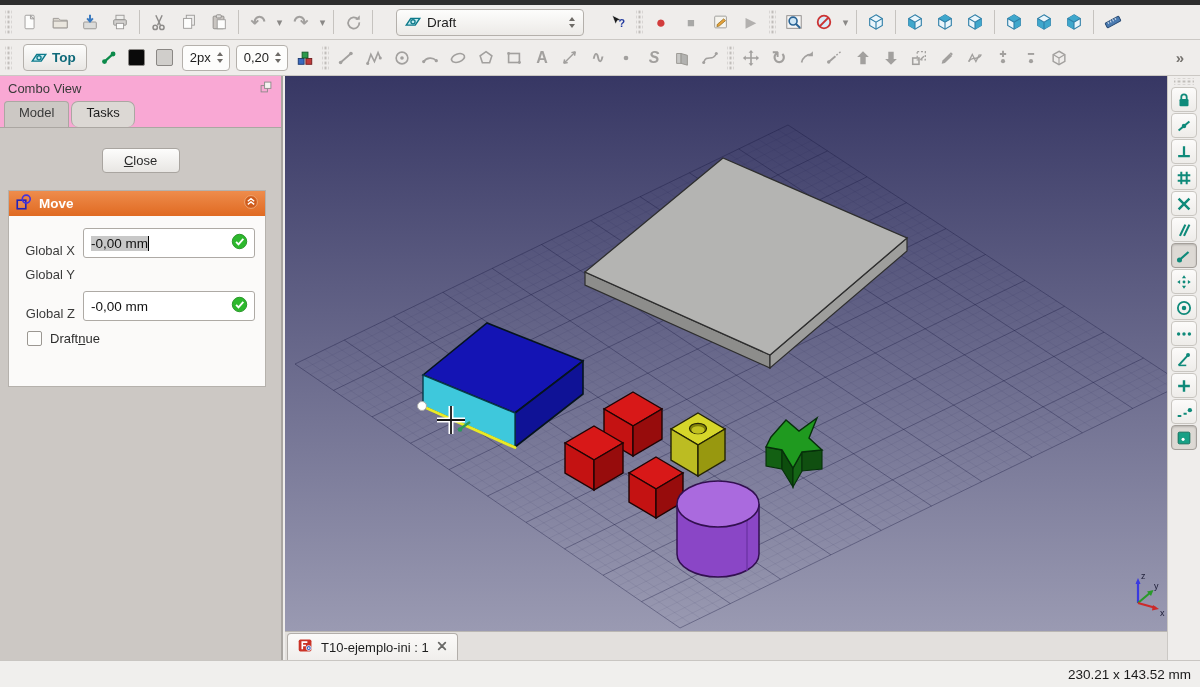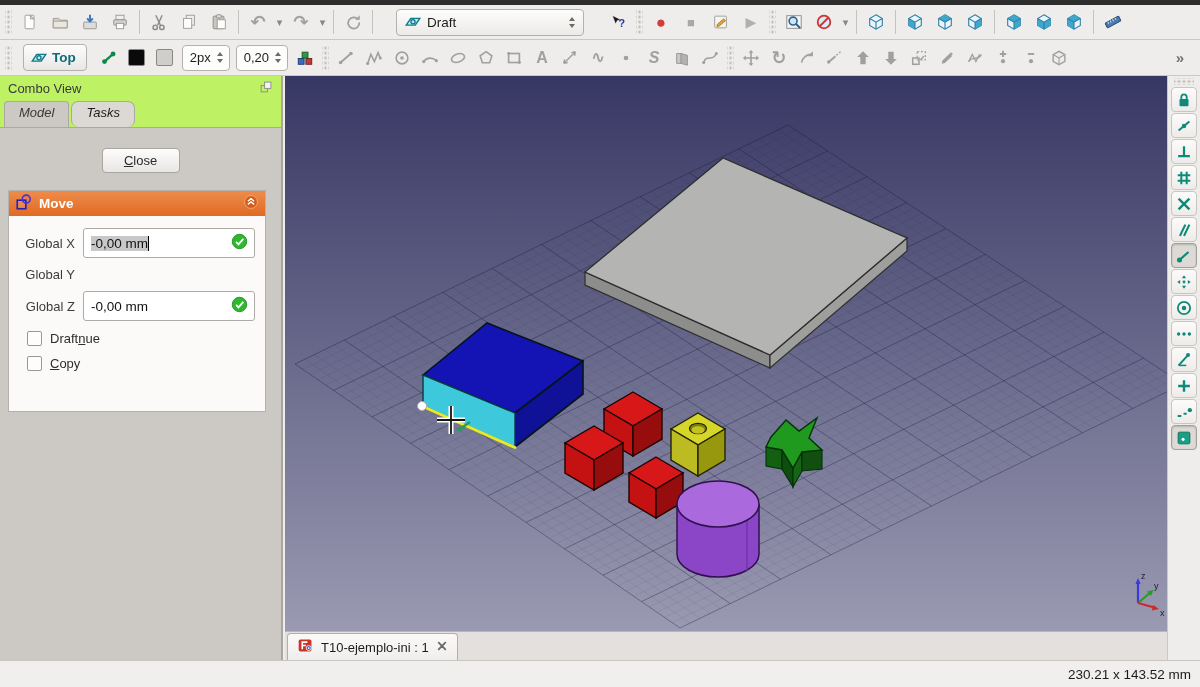--- a/index.html
+++ b/index.html
@@ -30,38 +30,38 @@
   .plane-btn { height:27px; display:flex; align-items:center; gap:4px; padding:0 10px 0 6px;
     background:linear-gradient(#fdfdfc,#e9e7e4); border:1px solid #b4b0ab; border-radius:4px; margin:0 8px; flex:0 0 auto;
     color:#0f6a7a; font-weight:bold; font-size:13.5px; }
   .swatch { width:17px; height:17px; border:1px solid #8a8784; border-radius:2px; margin:0 2px; flex:0 0 auto; }
   .spinbox { height:26px; display:flex; align-items:center; gap:4px; padding:0 4px 0 7px;
     background:#fdfdfc; border:1px solid #b4b0ab; border-radius:4px; margin:0 3px; flex:0 0 auto; }
   .spinval { font-size:13px; color:#1d1d1d; }
   .ovf { margin-left:auto; margin-right:6px; color:#6e6b67; font-weight:bold; font-size:15px; }
   
   #combo-panel { position:absolute; left:0; top:76px; width:283px; height:584px;
-    background:#bef264; border-right:2px solid #a9a5a1; }
+    background:#f9a8d4; border-right:2px solid #a9a5a1; }
   .combo-header { height:25px; display:flex; align-items:center; padding:0 8px; color:#3a3a3a; font-size:13px; }
   .combo-header .sp { flex:1; }
   .ctabs { display:flex; padding-left:4px; height:26px; }
   .ctab { padding:3px 14px 4px; margin-right:2px; border:1px solid #aba7a2; border-bottom:none;
-    border-radius:4px 4px 0 0; background:#ccc8c4; color:#3a3a3a;font-style:italic; }
+    border-radius:4px 4px 0 0; background:#ccc8c4; color:#3a3a3a; }
   .ctab.active { background:#dcd8d4; font-weight:normal; color:#1d1d1d; position:relative; top:0px;border-radius:7px; }
   .tasks-content { position:absolute; left:0; right:0; top:51px; bottom:0; background:#ccc8c4;
     border-top:1px solid #aba7a2; }
   .close-btn { display:block; margin:20px auto 0; width:78px; height:25px;
     background:linear-gradient(#fdfdfc,#e8e6e3); border:1px solid #a9a5a0; border-radius:4px;
     font-size:13px; color:#2b2b2b; text-align:center; line-height:23px; font-family:inherit; }
   .task-box { margin:17px 15px 0 8px; background:#fbfaf9; border:1px solid #b5b1ac; }
   .move-header { height:25px; display:flex; align-items:center; gap:6px; padding:0 6px;
     background:linear-gradient(#ee8c4c,#e06a22); color:#fff; font-weight:bold; font-size:13.5px; }
   .move-header .sp { flex:1; }
   .move-body { padding:12px 10px 40px 10px; }
-  .frow { display:flex; align-items:center; margin-bottom:9px; }
+  .frow { display:flex; align-items:flex-end; margin-bottom:9px; }
   .flabel { flex:0 0 64px; text-align:right; padding-right:8px; color:#3c3c3c; font-size:13px; }
   .field { flex:1; height:30px; background:#fff; border:1px solid #aeaaa5; border-radius:3px;
     display:flex; align-items:center; padding:0 6px 0 7px; }
   .fval { font-size:13.5px; color:#111; }
   .fval.sel { background:#c8c8c8; }
   .caret { display:inline-block; width:1px; height:15px; background:#000; vertical-align:middle; margin-left:0px; }
   .field .sp { flex:1; }
   .cbrow { display:flex; align-items:center; gap:8px; margin:10px 0 0 8px; color:#2e2e2e; }
   .cbox { width:15px; height:15px; background:#fdfdfc; border:1px solid #9b9792; border-radius:2px; }
   
@@ -642,24 +642,20 @@
             <span class="sp"></span>
             <span><svg width="17" height="17" viewBox="0 0 20 20">
                   <circle cx="10" cy="10" r="8.5" fill="#2db82d" stroke="#1a8a1a"></circle>
                   <path d="M6 10.5l2.8 2.8 5.7-6.3" stroke="#fff" stroke-width="2.2" fill="none"></path>
                 </svg></span>
           </div>
         </div>
         <div class="cbrow">
           <span class="cbox"></span>
           <span><span>Draft</span><u>n</u><span>ue</span></span>
-        </div>
-        <div class="cbrow">
-          <span class="cbox"></span>
-          <span><span></span><u>C</u><span>opy</span></span>
         </div>
       </div>
     </div>
   </div>
 </div>
 
 <div id="viewport">
   <svg width="882" height="555" viewBox="0 0 882 555">
     <g id="gridlines">
         <line x1="10.0" y1="288.0" x2="503.0" y2="49.0" stroke="#14143c" stroke-opacity="0.35" stroke-width="1"></line>

